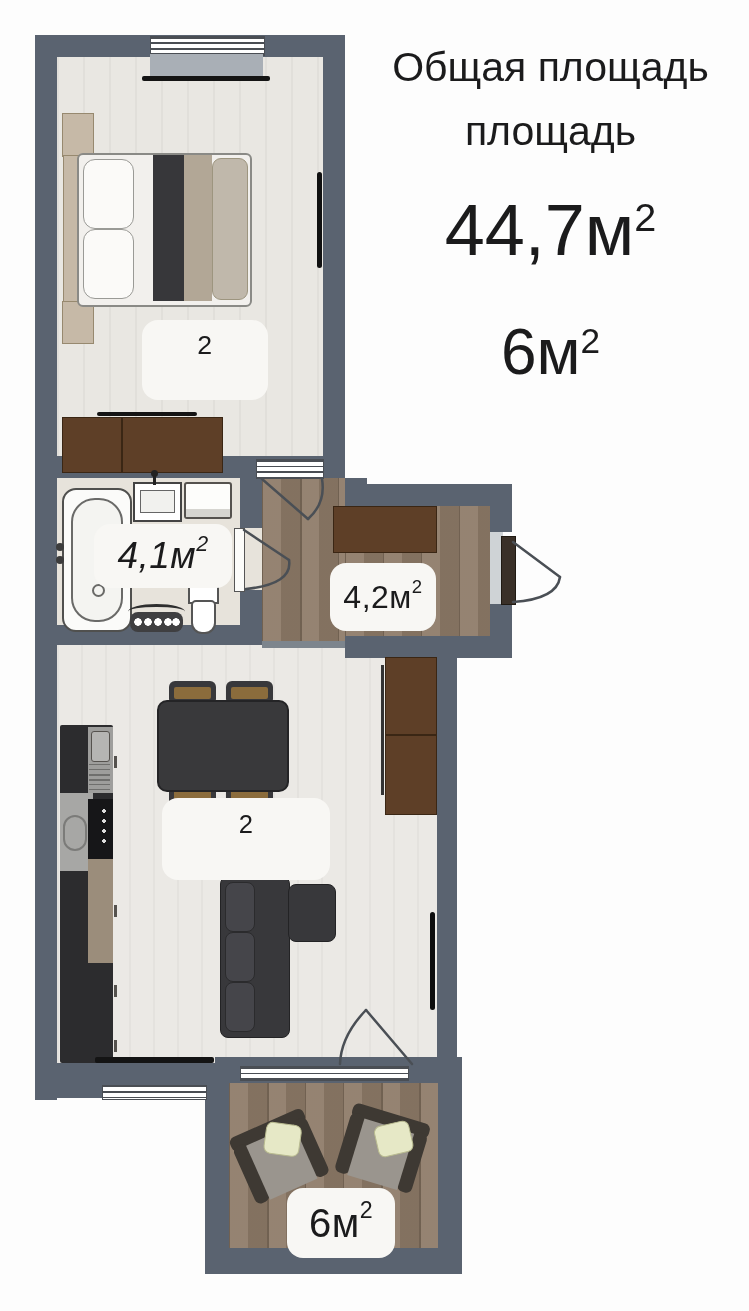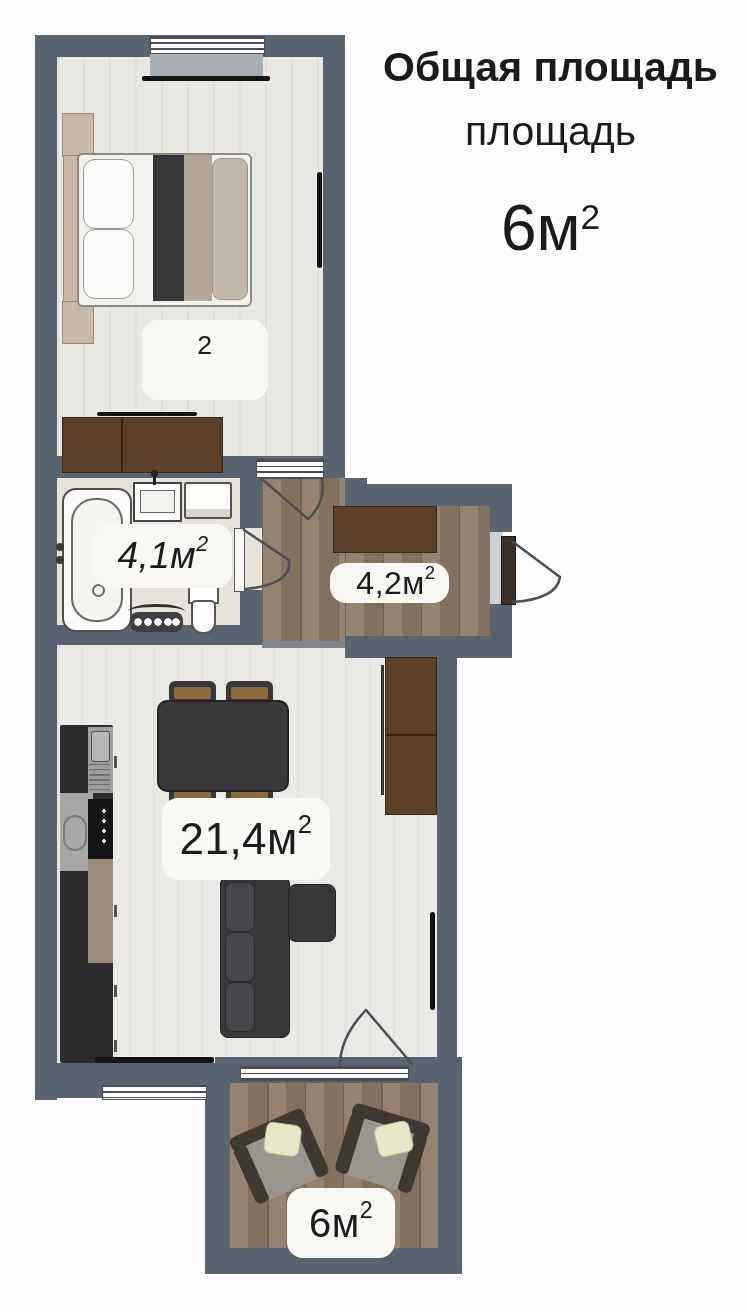--- a/index.html
+++ b/index.html
@@ -22,25 +22,25 @@
     background-image:repeating-linear-gradient(180deg,#4a4e54 0 1.5px,transparent 1.5px 5.5px);}
   .sill{position:absolute;z-index:4;background:#a9afb6;}
   .blackline{position:absolute;z-index:4;background:#141414;border-radius:2px;}
   .pill{position:absolute;z-index:5;background:var(--c-label-bg,#f8f7f4);border-radius:16px;
     display:flex;align-items:center;justify-content:center;font-weight:500;
     color:var(--c-text,#1b1b1c);letter-spacing:0.5px;}
   .pill .sup{font-size:58%;position:relative;top:-0.55em;font-weight:500;}
   .dark{background:var(--c-furn-dark,#38383b);}
   .brown{background:var(--c-furn-brown,#5e3f27);border:1.5px solid #3a2614;box-sizing:border-box;}
   .summary{position:absolute;left:352px;top:0;width:397px;text-align:center;z-index:5;}
-  .summary .t1{font-size:41px;font-weight:700;margin-top:36px;line-height:1.55;}
+  .summary .t1{font-size:41px;font-weight:400;margin-top:36px;line-height:1.55;}
   .summary .t2{font-size:41px;font-weight:500;line-height:1.55;}
   .summary .big{font-size:72px;font-weight:500;margin-top:26px;}
   .summary .mid{font-size:48px;font-weight:500;margin-top:52px;}
-  .summary .big2{font-size:64px;font-weight:500;margin-top:28px;}
+  .summary .big2{font-size:64px;font-weight:500;margin-top:44px;}
   .summary .sup{font-size:55%;position:relative;top:-0.6em;}
   svg.overlay{position:absolute;left:0;top:0;z-index:6;pointer-events:none;}
   .chairseat{position:absolute;background:#8b6c3c;border-radius:2px;}
 </style>
 </head>
 <body>
 
 <div id="canvas">
 
   <div class="floor floor-bedroom" style="left:57px;top:57px;width:266px;height:399px;"></div>
@@ -208,34 +208,36 @@
     </g>
   </svg>
 
   <div class="pill" style="left:142px;top:320px;width:126px;height:80px;font-size:46px;">
       <span class="sup">2</span>
   </div>
   <div class="pill" style="left:94px;top:524px;width:138px;height:64px;font-size:37px;font-style:italic;">
     <span>4,1м</span>
       <span class="sup">2</span>
   </div>
-  <div class="pill" style="left:330px;top:563px;width:106px;height:40px;font-size:32px;padding-left:13px;">
+  <div class="pill" style="left:330px;top:563px;width:106px;height:68px;font-size:32px;">
     <span>4,2м</span>
       <span class="sup">2</span>
   </div>
   <div class="pill" style="left:162px;top:798px;width:168px;height:82px;font-size:44px;">
-    <span>21,4м</span>
       <span class="sup">2</span>
   </div>
   <div class="pill" style="left:287px;top:1188px;width:108px;height:70px;font-size:40px;">
     <span>6м</span>
       <span class="sup">2</span>
   </div>
 
   <div class="summary">
     <div class="t1">Общая площадь</div>
     <div class="t2">площадь</div>
+    <div class="big">
+      <span>44,7м</span><span class="sup">2</span>
+    </div>
     <div class="big2">
       <span>6м</span><span class="sup">2</span>
     </div>
   </div>
 
 </div>
 
 </body></html>

